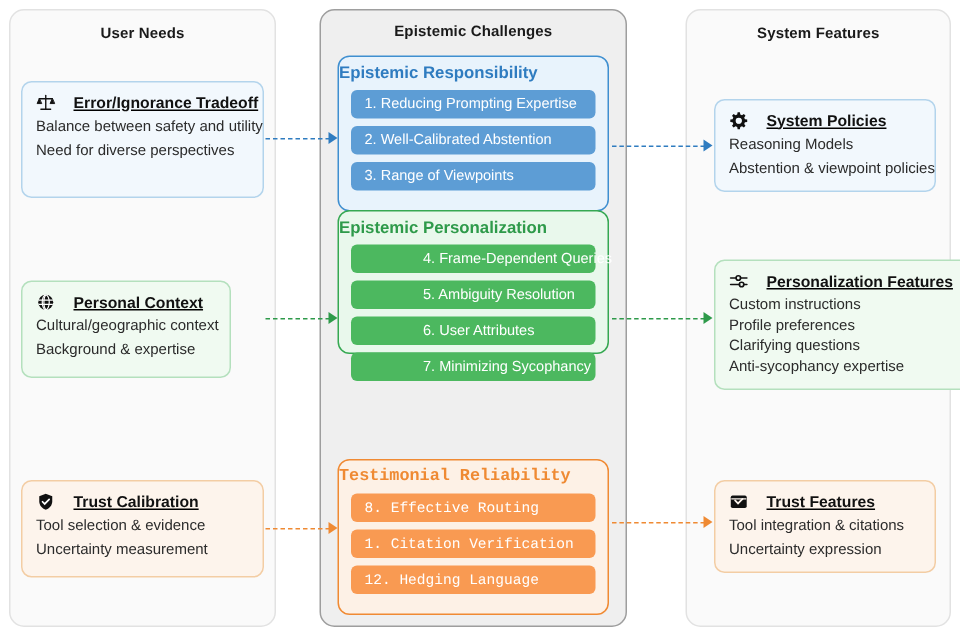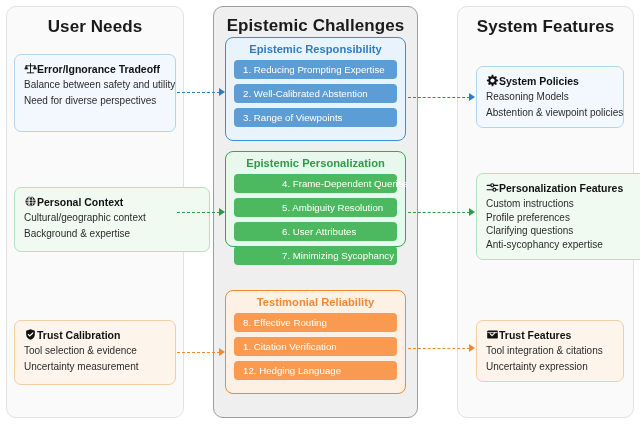--- a/index.html
+++ b/index.html
@@ -22,42 +22,43 @@
     border:1px solid #e2e2e2;
   }
   .panel-center{
     background:#efefef;
     border:1px solid #9e9e9e;
   }
   .panel-title{
     position:absolute;
     left:0;right:0;
     text-align:center;
-    font-size:17px;
+    font-size:10px;
     font-weight:bold;
     color:#1a1a1a;
     letter-spacing:.1px;
   }
 
   
   .card{
     position:absolute;
     box-sizing:border-box;
     border-radius:7px;
     padding:7px 9px 6px 9px;
   }
   .card-blue  {background:#f2f8fd;border:1px solid #b3d4ec;}
   .card-green {background:#f0faf1;border:1px solid #b4e0bd;}
   .card-orange{background:#fdf4ec;border:1px solid #f3cda4;}
 
   .card-head{
     display:flex;
     align-items:center;
-    gap:0;
+    gap:12px;
     margin-bottom:5px;
+    text-decoration:underline;
   }
   .card-head .ttl{
     font-size:10.5px;
     font-weight:bold;
     color:#111111;
     white-space:nowrap;
   }
   .ic{display:block;width:13px;height:13px;flex:0 0 13px;}
   .card-line{
     font-size:10px;
@@ -73,21 +74,20 @@
   .group{
     position:absolute;
     box-sizing:border-box;
     border-radius:8px;
   }
   .group-blue  {background:#e8f3fc;border:1.4px solid #3f8fd0;}
   .group-green {background:#e9f8ec;border:1.4px solid #36a852;}
   .group-orange{background:#fdf1e6;border:1.4px solid #f08a33;}
 
   .group-title{
-    text-align:center;
     font-size:11.2px;
     font-weight:bold;
     margin:5px 0 5px 0;
   }
   .gt-blue  {color:#2f7cc0;}
   .gt-green {color:#2e9a4a;}
   .gt-orange{color:#ef8a33;}
 
   .item{
     box-sizing:border-box;
@@ -139,21 +139,21 @@
           <path d="M4 7l-2.6 6h5.2z" fill="#111" stroke-width="1.2"></path>
           <path d="M20 7l-2.6 6h5.2z" fill="#111" stroke-width="1.2"></path>
         </g>
       </svg>
       <span class="ttl">Error/Ignorance Tradeoff</span>
     </div>
     <p class="card-line">Balance between safety and utility</p>
     <p class="card-line">Need for diverse perspectives</p>
   </div>
 
-  <div class="card card-green" style="left:14px;top:187px;width:196px;height:65px;">
+  <div class="card card-green" style="left:14px;top:187px;width:140px;height:65px;">
     <div class="card-head">
       <svg class="ic" viewBox="0 0 24 24">
         <circle cx="12" cy="12" r="9.2" fill="#111"></circle>
         <path d="M12 3.2c-3 3-3 14.6 0 17.6M3.3 9.5h17.4M3.3 14.5h17.4" stroke="#fff" stroke-width="1.5" fill="none"></path>
         <ellipse cx="12" cy="12" rx="4.3" ry="9.2" fill="none" stroke="#fff" stroke-width="1.5"></ellipse>
       </svg>
       <span class="ttl">Personal Context</span>
     </div>
     <p class="card-line">Cultural/geographic context</p>
     <p class="card-line">Background &amp; expertise</p>
@@ -175,29 +175,29 @@
     <div class="panel-title" style="top:9px;">Epistemic Challenges</div>
   </div>
 
   <div class="group group-blue" style="left:225px;top:37px;width:181px;height:104px;">
     <div class="group-title gt-blue">Epistemic Responsibility</div>
     <div class="item item-blue">1. Reducing Prompting Expertise</div>
     <div class="item item-blue">2. Well-Calibrated Abstention</div>
     <div class="item item-blue">3. Range of Viewpoints</div>
   </div>
 
-  <div class="group group-green" style="left:225px;top:151px;width:181px;height:96px;">
+  <div class="group group-green" style="left:225px;top:140px;width:181px;height:96px;">
     <div class="group-title gt-green">Epistemic Personalization</div>
     <div class="item item-green">4. Frame-Dependent Queries</div>
     <div class="item item-green">5. Ambiguity Resolution</div>
     <div class="item item-green">6. User Attributes</div>
     <div class="item item-green">7. Minimizing Sycophancy</div>
   </div>
 
-  <div class="group group-orange" style="left:225px;top:290px;width:181px;height:104px;">
+  <div class="group group-orange" style="left:225px;top:306px;width:181px;height:104px;font-family:Liberation Mono, monospace;">
     <div class="group-title gt-orange">Testimonial Reliability</div>
     <div class="item item-orange">8. Effective Routing</div>
     <div class="item item-orange">1. Citation Verification</div>
     <div class="item item-orange">12. Hedging Language</div>
   </div>
 
   <div class="panel panel-side" style="left:457px;top:6px;width:177px;height:412px;">
     <div class="panel-title" style="top:10px;">System Features</div>
   </div>
 

